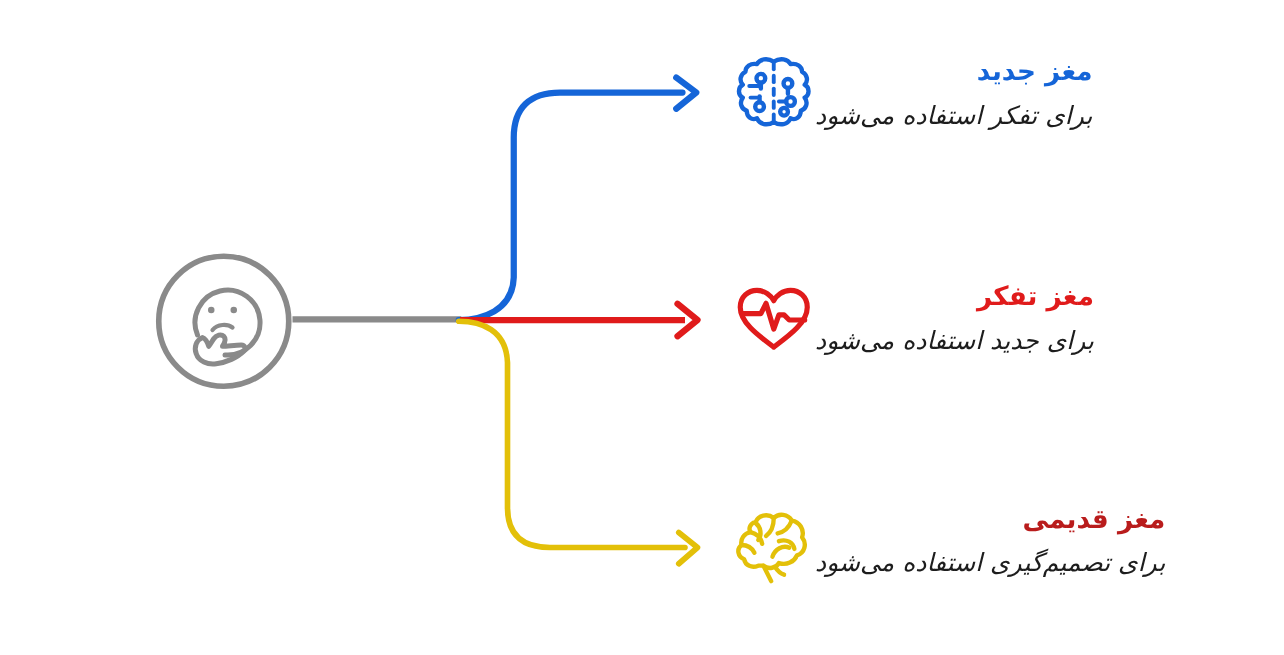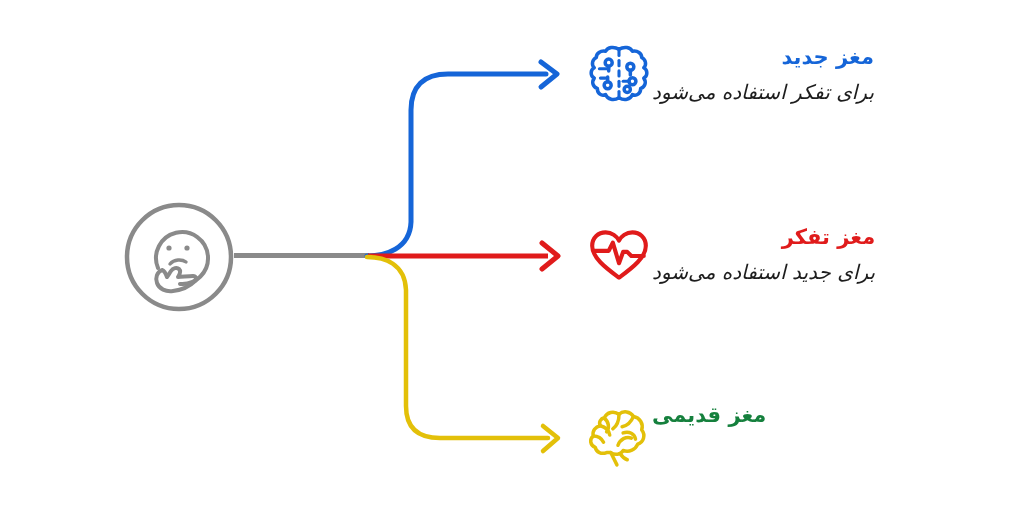--- a/index.html
+++ b/index.html
@@ -71,21 +71,21 @@
 
   .branch-title {
     font-size: 21px;
     font-weight: bold;
     line-height: 1.25;
     white-space: nowrap;
     letter-spacing: 0;
   }
   .branch-title.c-blue   { color: #1565D8; }
   .branch-title.c-red    { color: #E01B1B; }
-  .branch-title.c-yellow { color: #15803d; }
+  .branch-title.c-yellow { color: #b91c1c; }
 
   .branch-desc {
     margin-top: 9px;
     font-size: 20px;
     font-weight: normal;
     color: #1d1d1d;
     line-height: 1.3;
     white-space: nowrap;
     font-style: italic;
   }
@@ -217,16 +217,17 @@
         <path d="M 36 30 C 42 28, 47 31, 48 36"></path>
         <path d="M 31 42 C 33 36, 39 33, 44 35"></path>
         <path d="M 7 33 C 11 33, 15 35, 17 39"></path>
 
         <path d="M 24 49 L 30 61"></path>
         <path d="M 33 50 C 35 53, 37 55, 40 56"></path>
       </g>
     </svg>
     <div class="branch-text">
       <div class="branch-title c-yellow">مغز قدیمی</div>
+      <div class="branch-desc">برای تصمیم‌گیری استفاده می‌شود</div>
     </div>
   </div>
 
 </div>
 
 </body></html>

